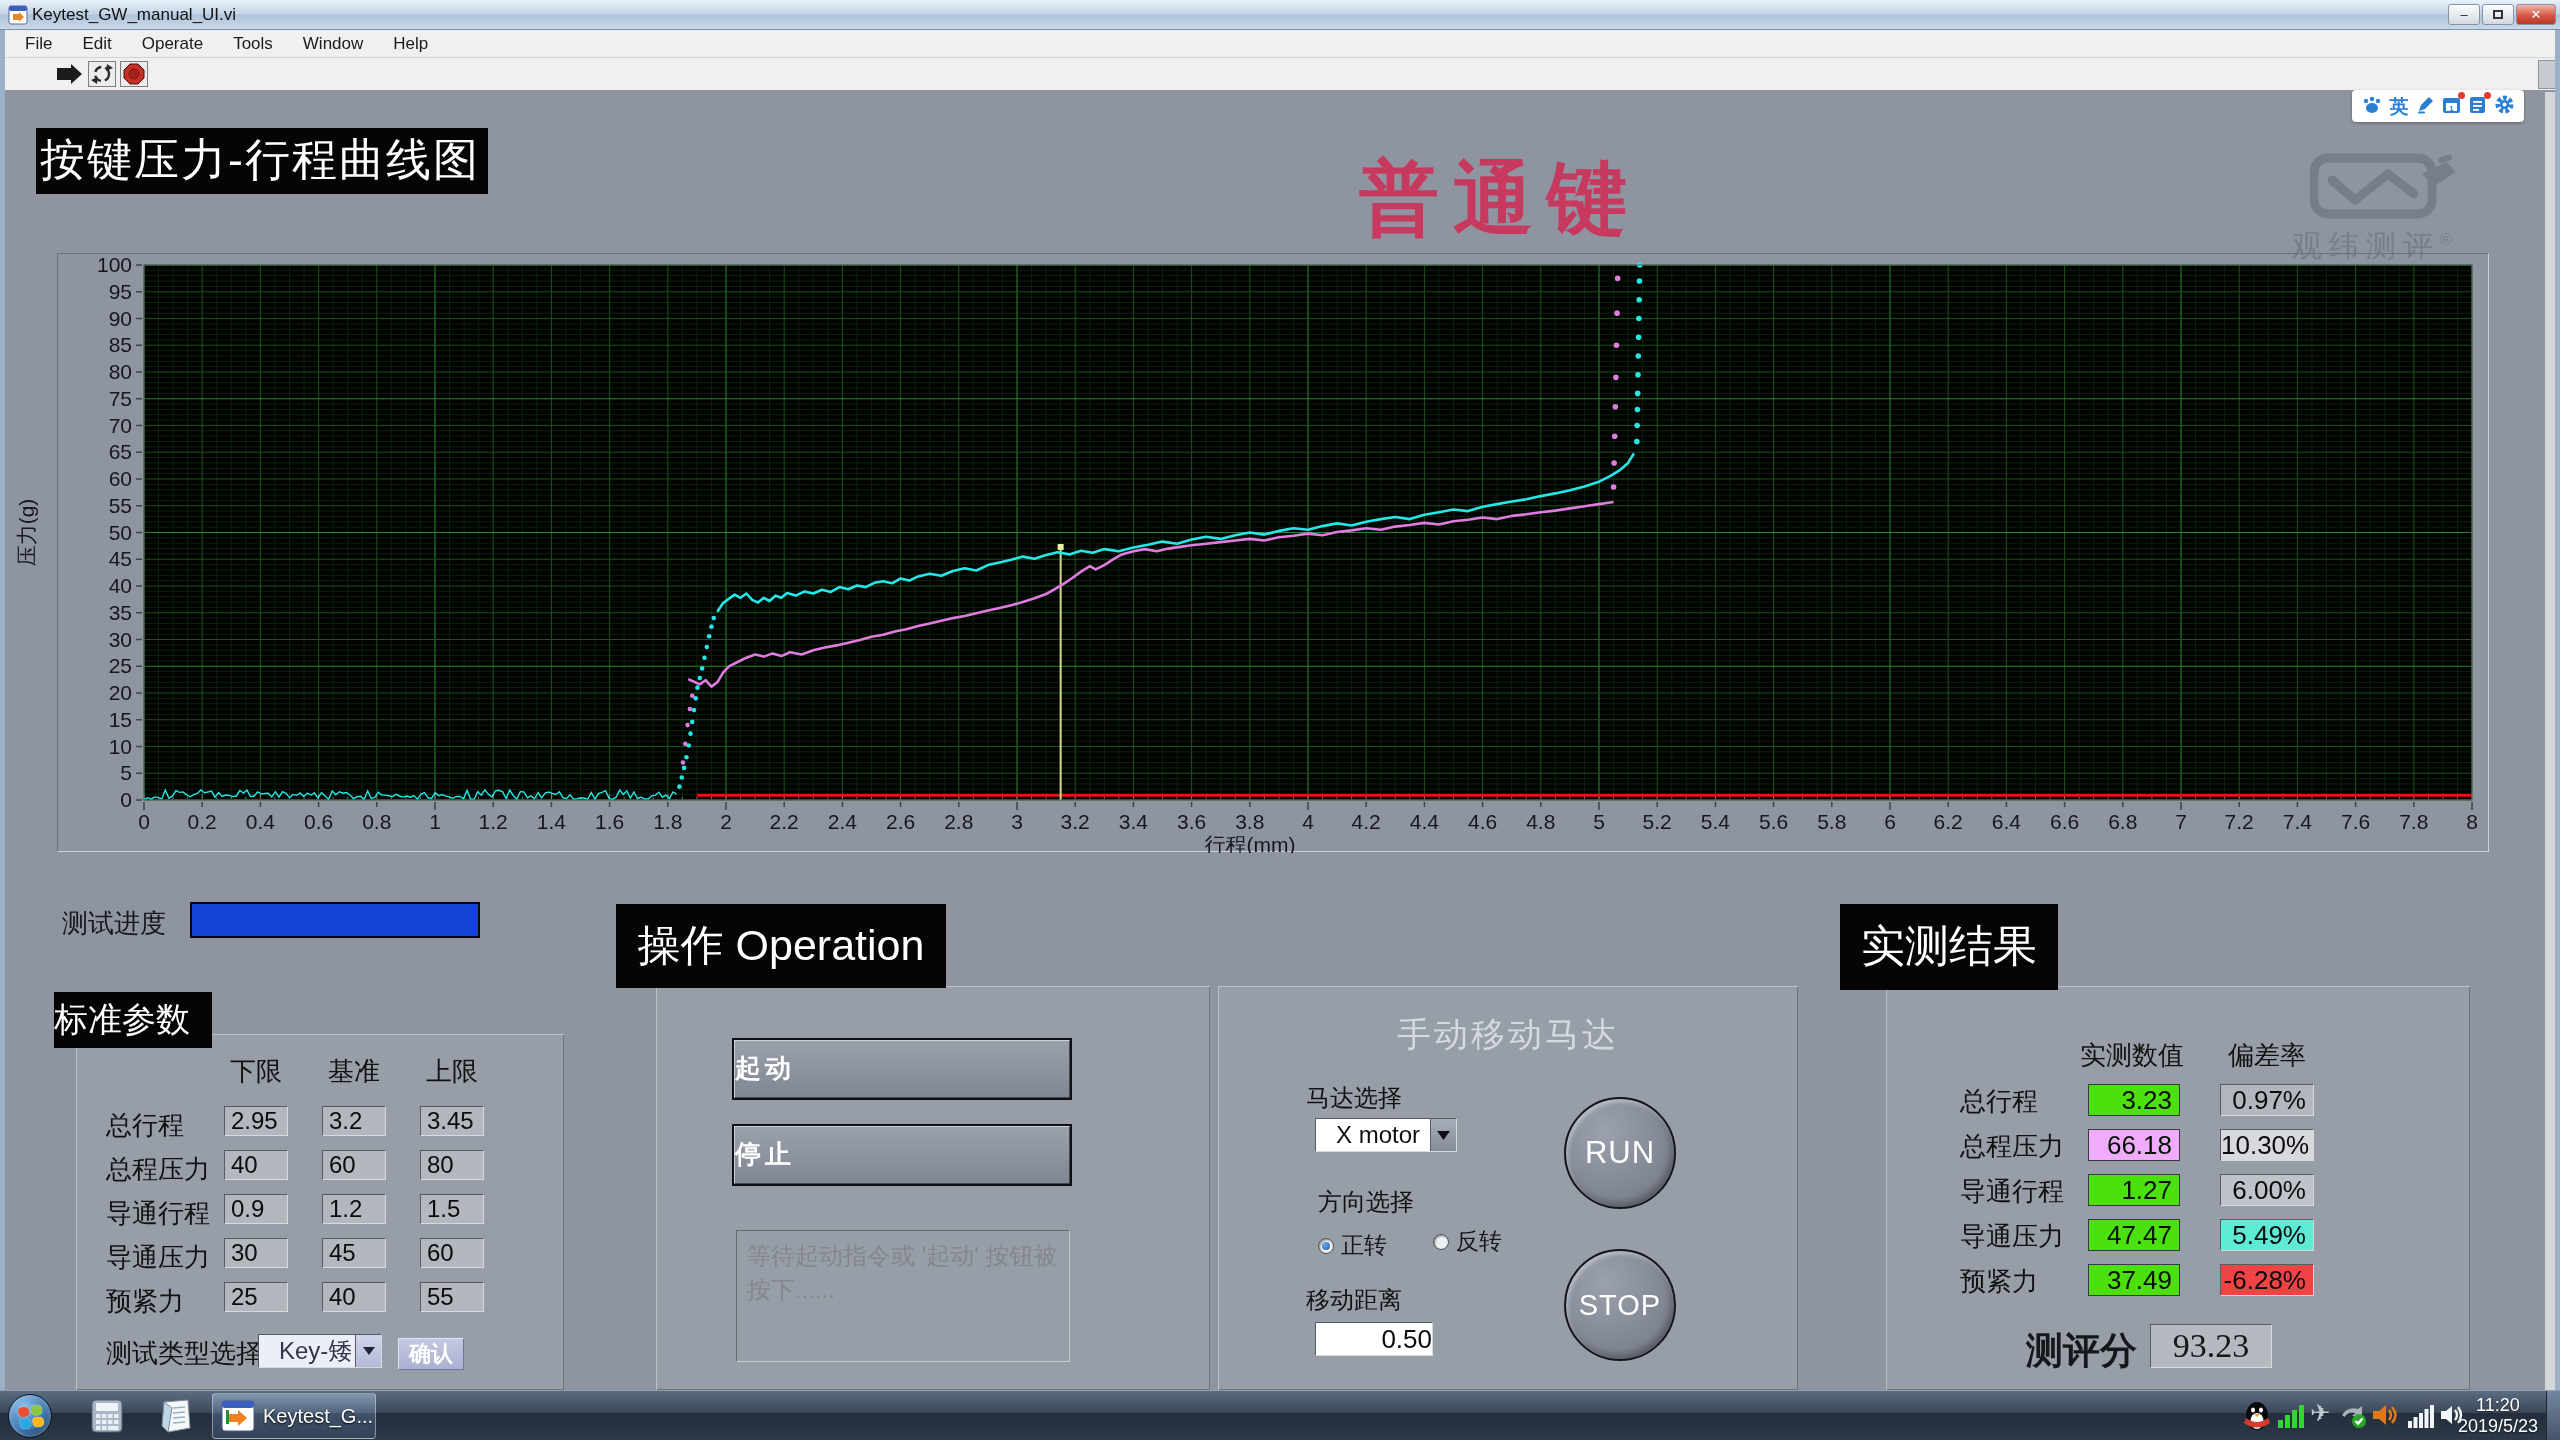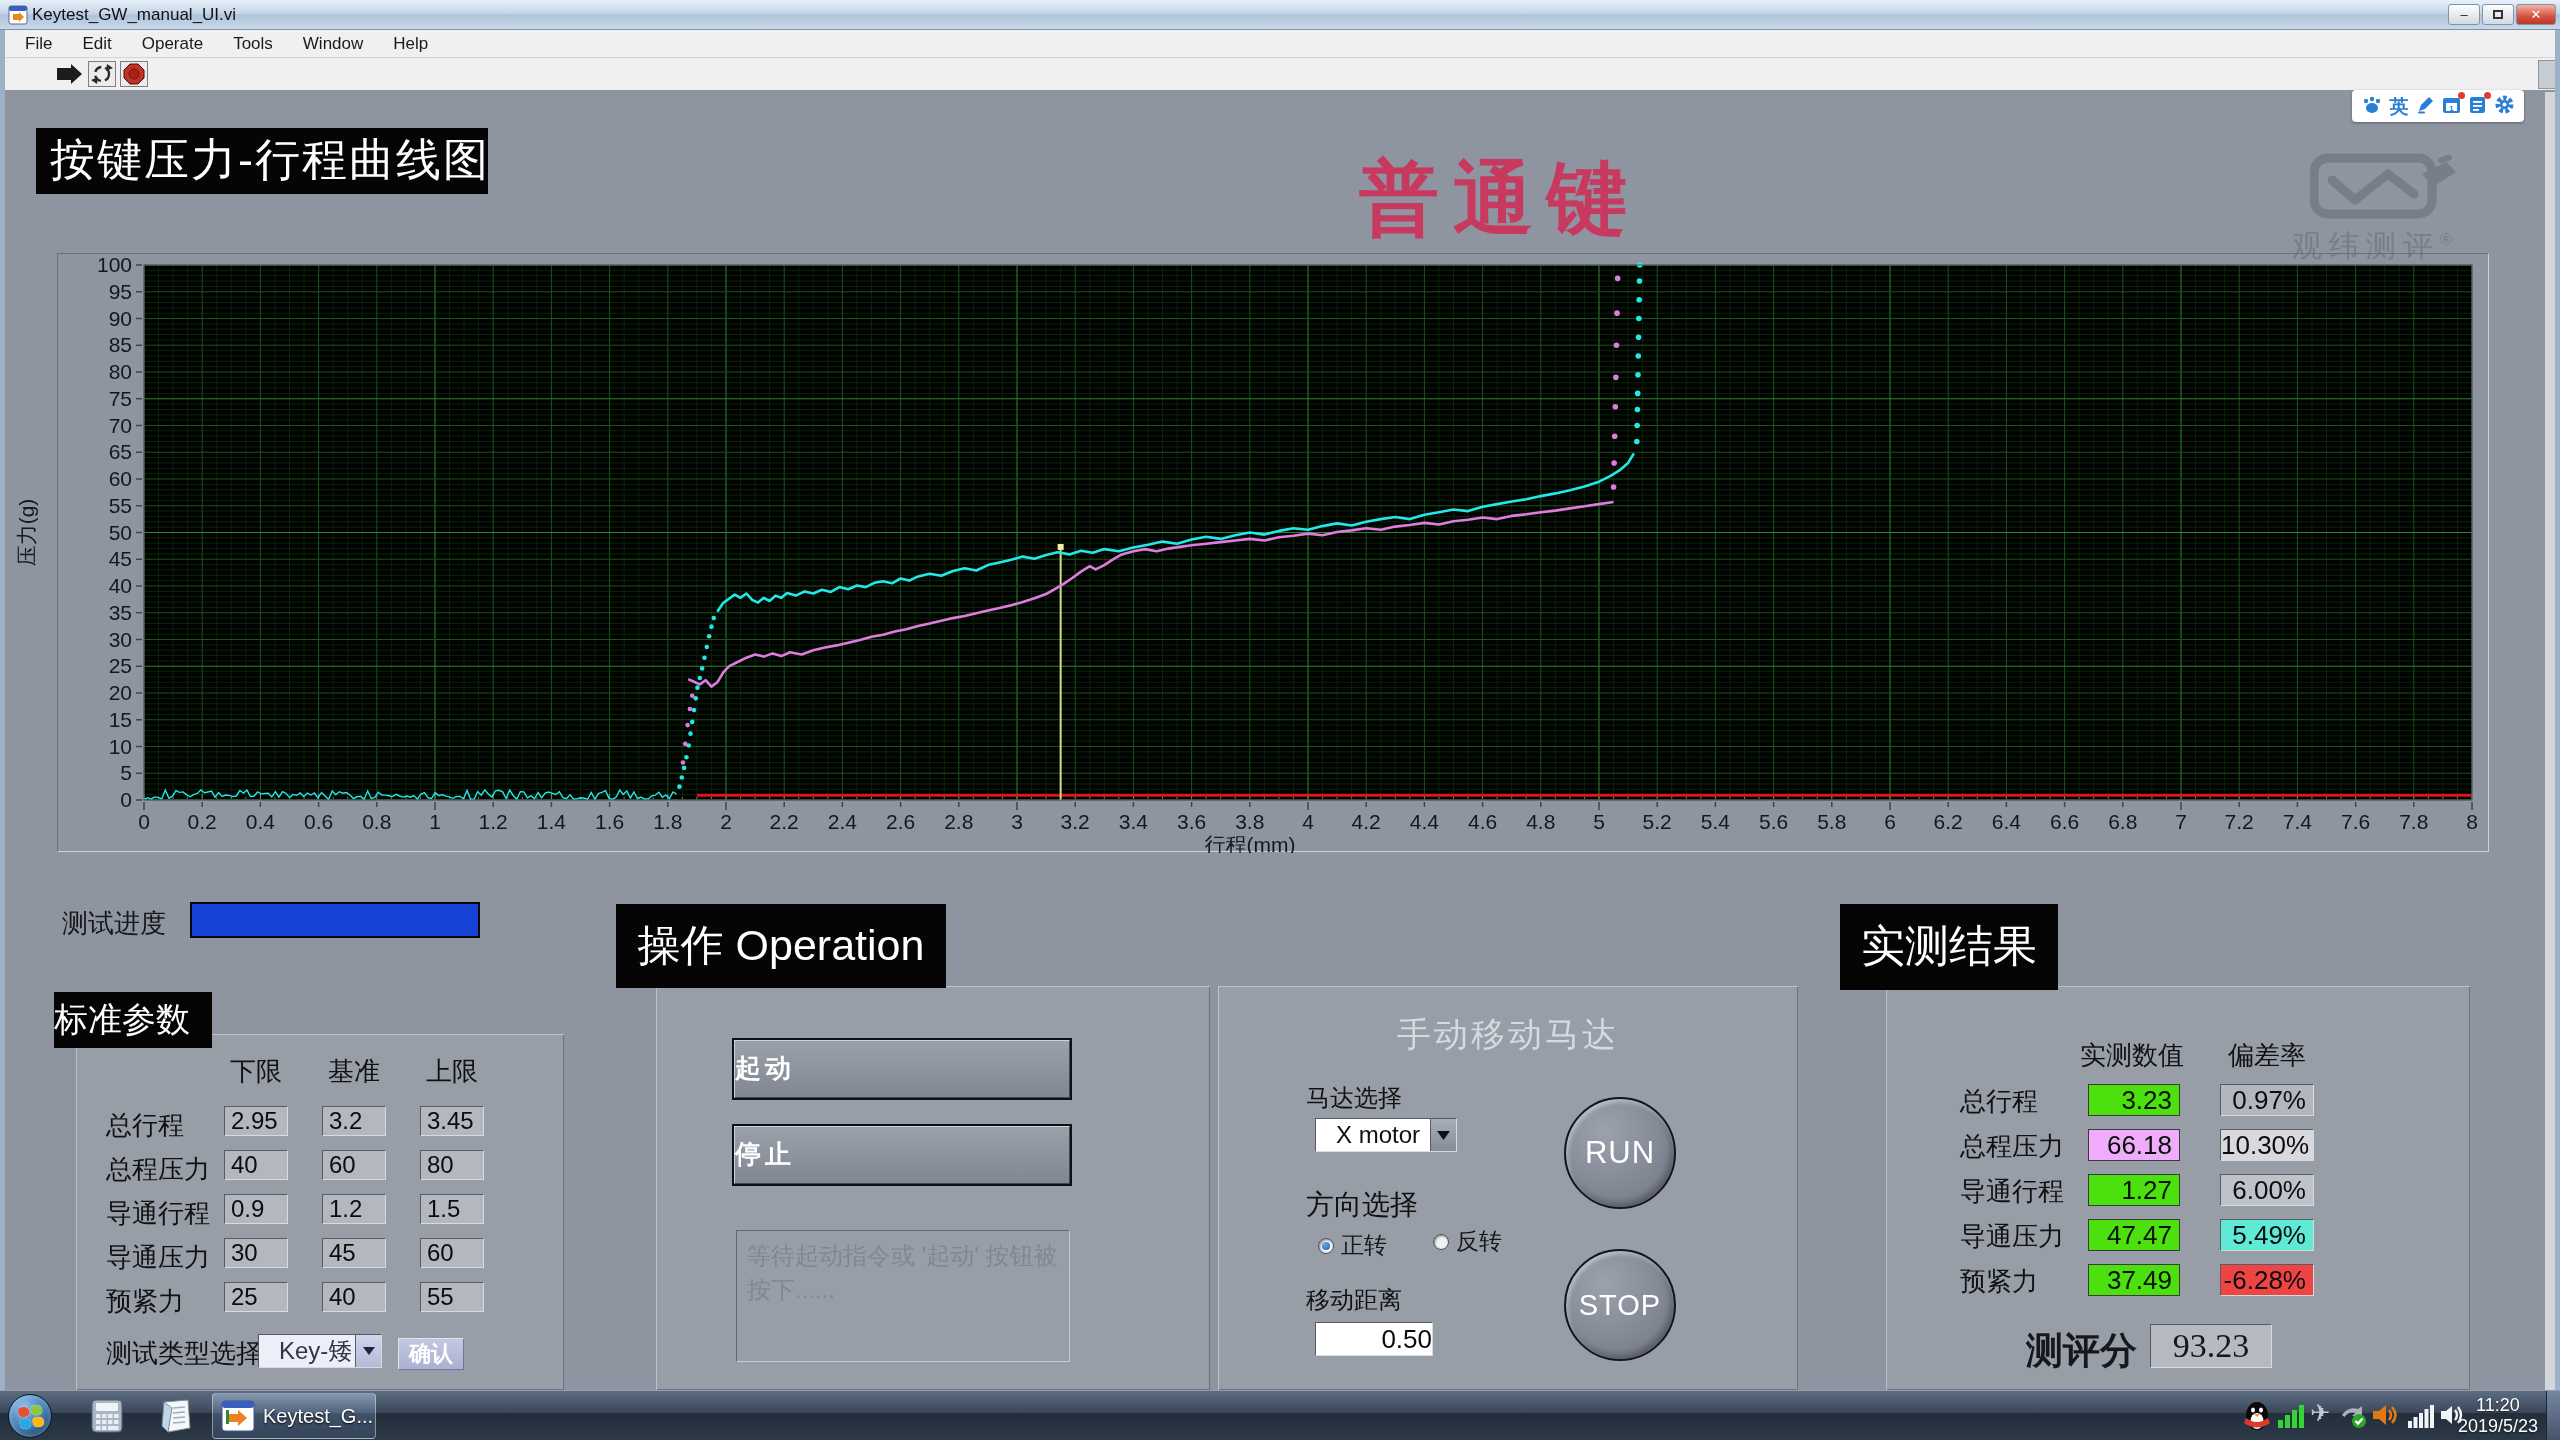--- a/index.html
+++ b/index.html
@@ -17,21 +17,21 @@
 .menu-item{display:inline-block;line-height:27px;padding:0 15px;font-size:17px;color:#1a1a1a}
 #lvtoolbar{left:0;top:58px;width:2560px;height:33px;background:#f0f0f0;border-bottom:1px solid #8f949b}
 .tico{position:absolute;top:3px;width:28px;height:26px;display:flex;align-items:center;justify-content:center}
 .tico.boxed{border:1px solid #7e7e7e;background:#ececec}
 #scrollcorner{left:2538px;top:60px;width:20px;height:29px;background:#c7ccd2;border:1px solid #8f959d}
 #vscroll{left:2544px;top:92px;width:16px;height:1298px;background:#d3d7dc;border-left:1px solid #8f959d}
 #lframe{left:0;top:30px;width:5px;height:1360px;background:#9cb0c8}
 #rframe{left:2555px;top:30px;width:5px;height:1360px;background:#9cb0c8}
 
 .chip{position:absolute;background:#050505;color:#fff;white-space:nowrap}
-#chip-main{left:36px;top:128px;width:452px;height:66px;line-height:64px;font-size:45px;padding-left:14px;letter-spacing:2px}
+#chip-main{left:36px;top:128px;width:452px;height:66px;line-height:64px;font-size:45px;padding-left:4px;letter-spacing:2px}
 #chip-op{left:616px;top:904px;width:330px;height:84px;line-height:82px;font-size:43px;text-align:center}
 #chip-std{left:54px;top:992px;width:158px;height:56px;line-height:54px;font-size:34px;}
 #chip-res{left:1840px;top:904px;width:218px;height:86px;line-height:84px;font-size:44px;text-align:center}
 #key-type{left:1340px;top:146px;width:320px;text-align:center;font-family:"Liberation Serif","DejaVu Serif",serif;font-size:80px;letter-spacing:14px;color:#c8395f;font-weight:bold}
 
 #logo{left:2292px;top:152px;width:225px;height:125px;color:#757d89;opacity:.95}
 #logo .cn{font-size:30px;letter-spacing:7px;margin-top:2px}
 #logo .en{font-size:13px;letter-spacing:4.5px;font-weight:bold}
 
 #imebar{left:2352px;top:90px;width:172px;height:32px;background:#fff;border-radius:4px;box-shadow:0 1px 3px rgba(0,0,0,.35);display:flex;align-items:center;justify-content:space-around;padding:0 6px}
@@ -849,21 +849,21 @@
   <div id="motor-title">手动移动马达</div>
   <div class="plabel" style="left:88px;top:96px;font-size:24px">马达选择</div>
   <div class="dd" style="left:97px;top:132px;width:142px">
     <span class="val">X motor</span>
     <span class="arr">
         <svg width="13" height="9">
           <polygon points="0,0 13,0 6.5,9" fill="#101014"></polygon>
         </svg>
       </span>
   </div>
-  <div class="plabel" style="left:88px;top:200px;font-size:28px">方向选择</div>
+  <div class="plabel" style="left:100px;top:200px;font-size:24px">方向选择</div>
   <div class="radio-row" id="dir-radios"><span class="radio">
         <span class="rdot">
           <span class="in"></span>
         </span>
         <span>正转</span>
       </span><span class="radio">
         <span class="rdot"></span>
         <span>反转</span>
       </span></div>
   <div class="plabel" style="left:88px;top:298px;font-size:24px">移动距离</div>

